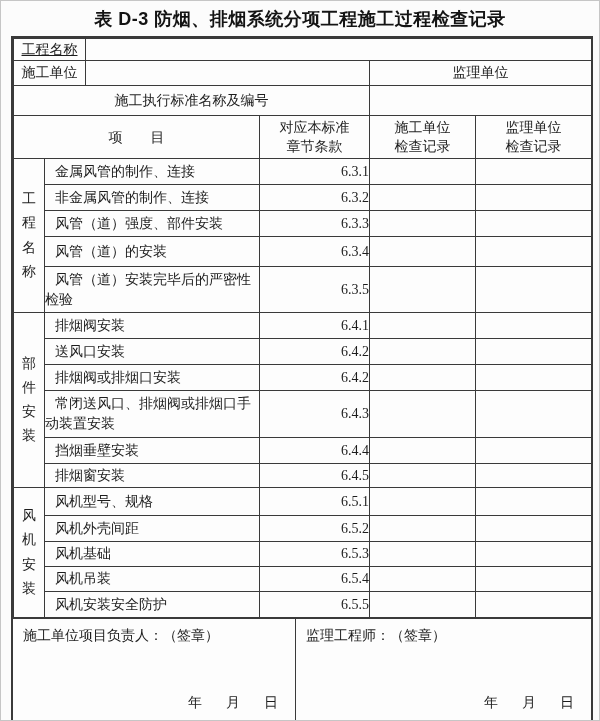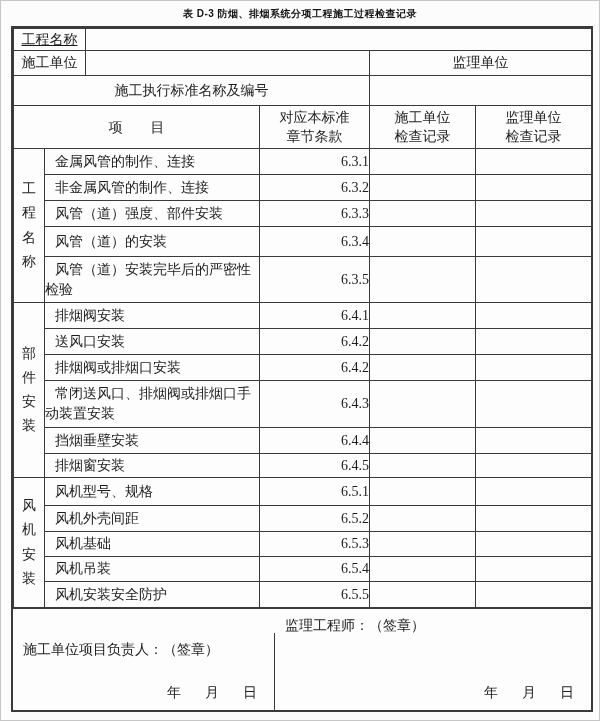--- a/index.html
+++ b/index.html
@@ -15,21 +15,21 @@
     background:#fcfcfc;
     border:1px solid #c6c6c6;
     color:#1d1d1d;
     overflow:hidden;
   }
   .title{
     margin-top:6px;
     text-align:center;
     font-family:"Liberation Sans","DejaVu Sans",sans-serif;
     font-weight:bold;
-    font-size:10px;
+    font-size:18px;
     letter-spacing:0.5px;
     color:#141414;
   }
   .tablebox{
     margin:5px 0 0 10px;
     width:582px;
     box-sizing:border-box;
     border:2px solid #3a3a3a;
     background:#fdfdfd;
   }
@@ -70,21 +70,21 @@
     display:flex;
     height:101px;
     border-top:1px solid #3a3a3a;
     background:#fdfdfd;
   }
   .sigcell{
     position:relative;
     box-sizing:border-box;
     font-size:14px;
   }
-  .sigcell.left{width:262px;border-right:1px solid #3a3a3a;margin-top:24px;}
+  .sigcell.left{width:283px;border-right:1px solid #3a3a3a;}
   .sigcell.right{flex:1;}
   .siglabel{padding:8px 0 0 10px;}
   .sigdate{
     position:absolute;
     right:12px;bottom:8px;
     letter-spacing:5px;
   }
 </style>
 </head>
 <body>

